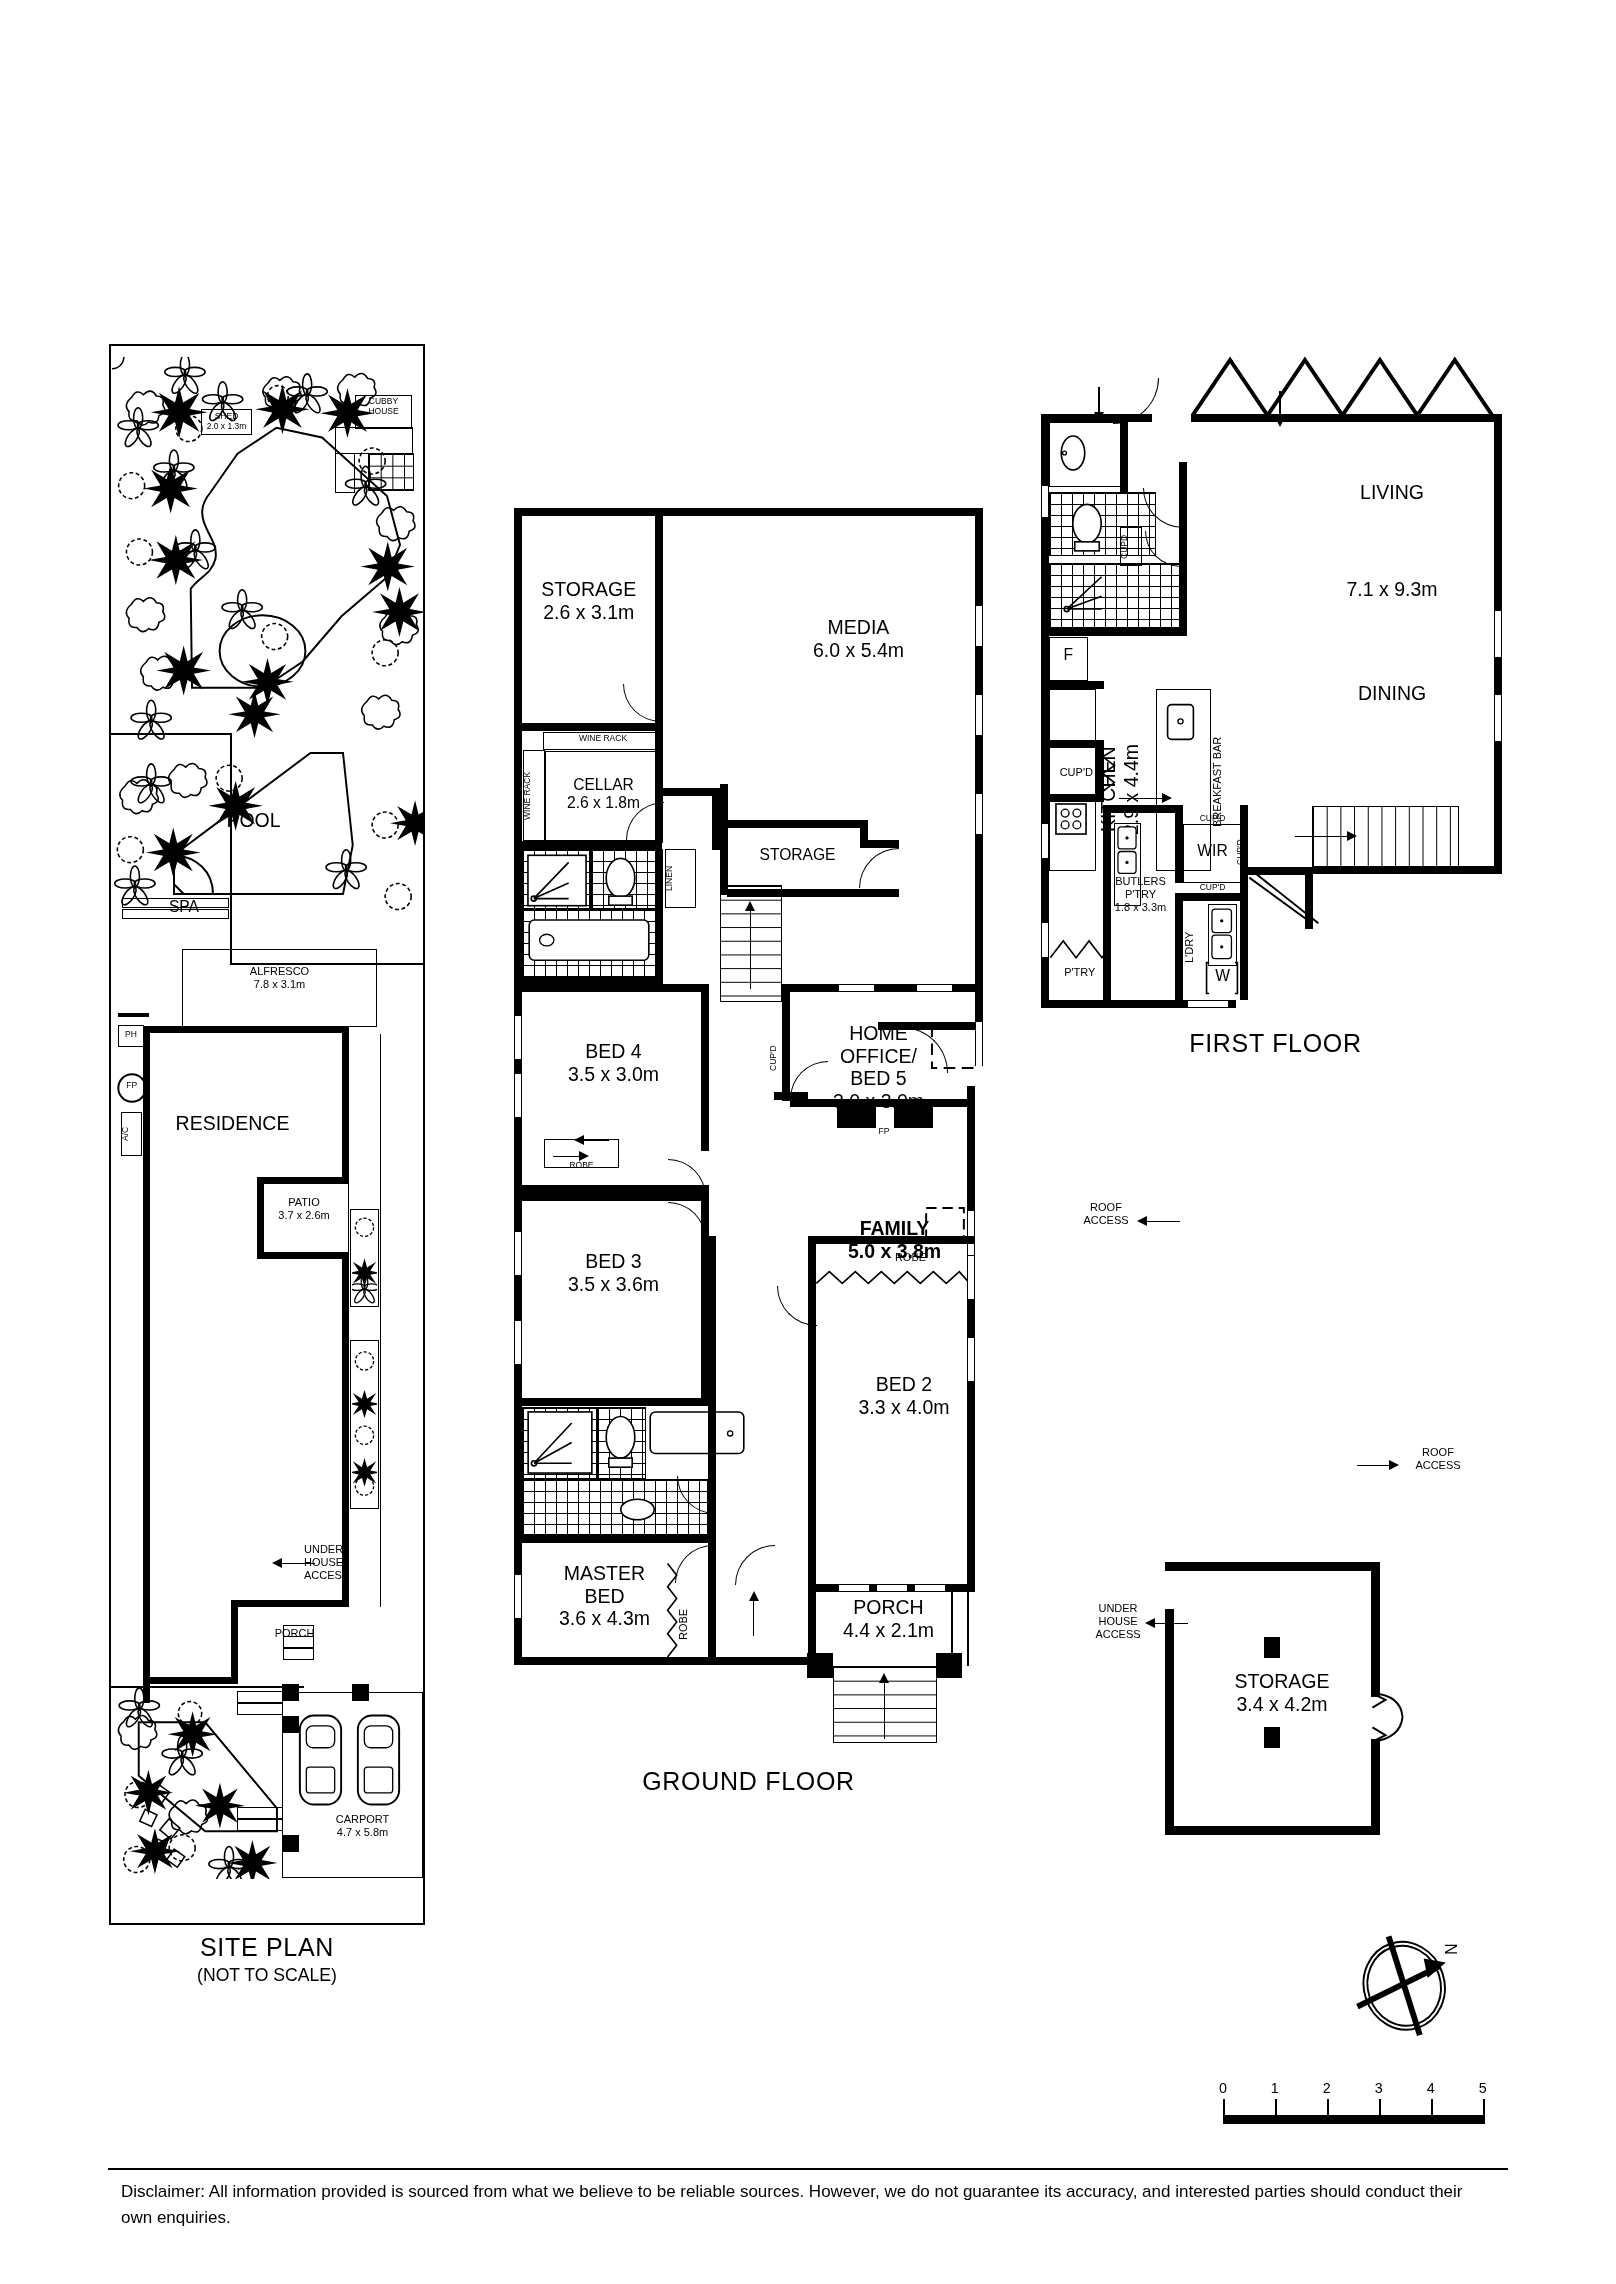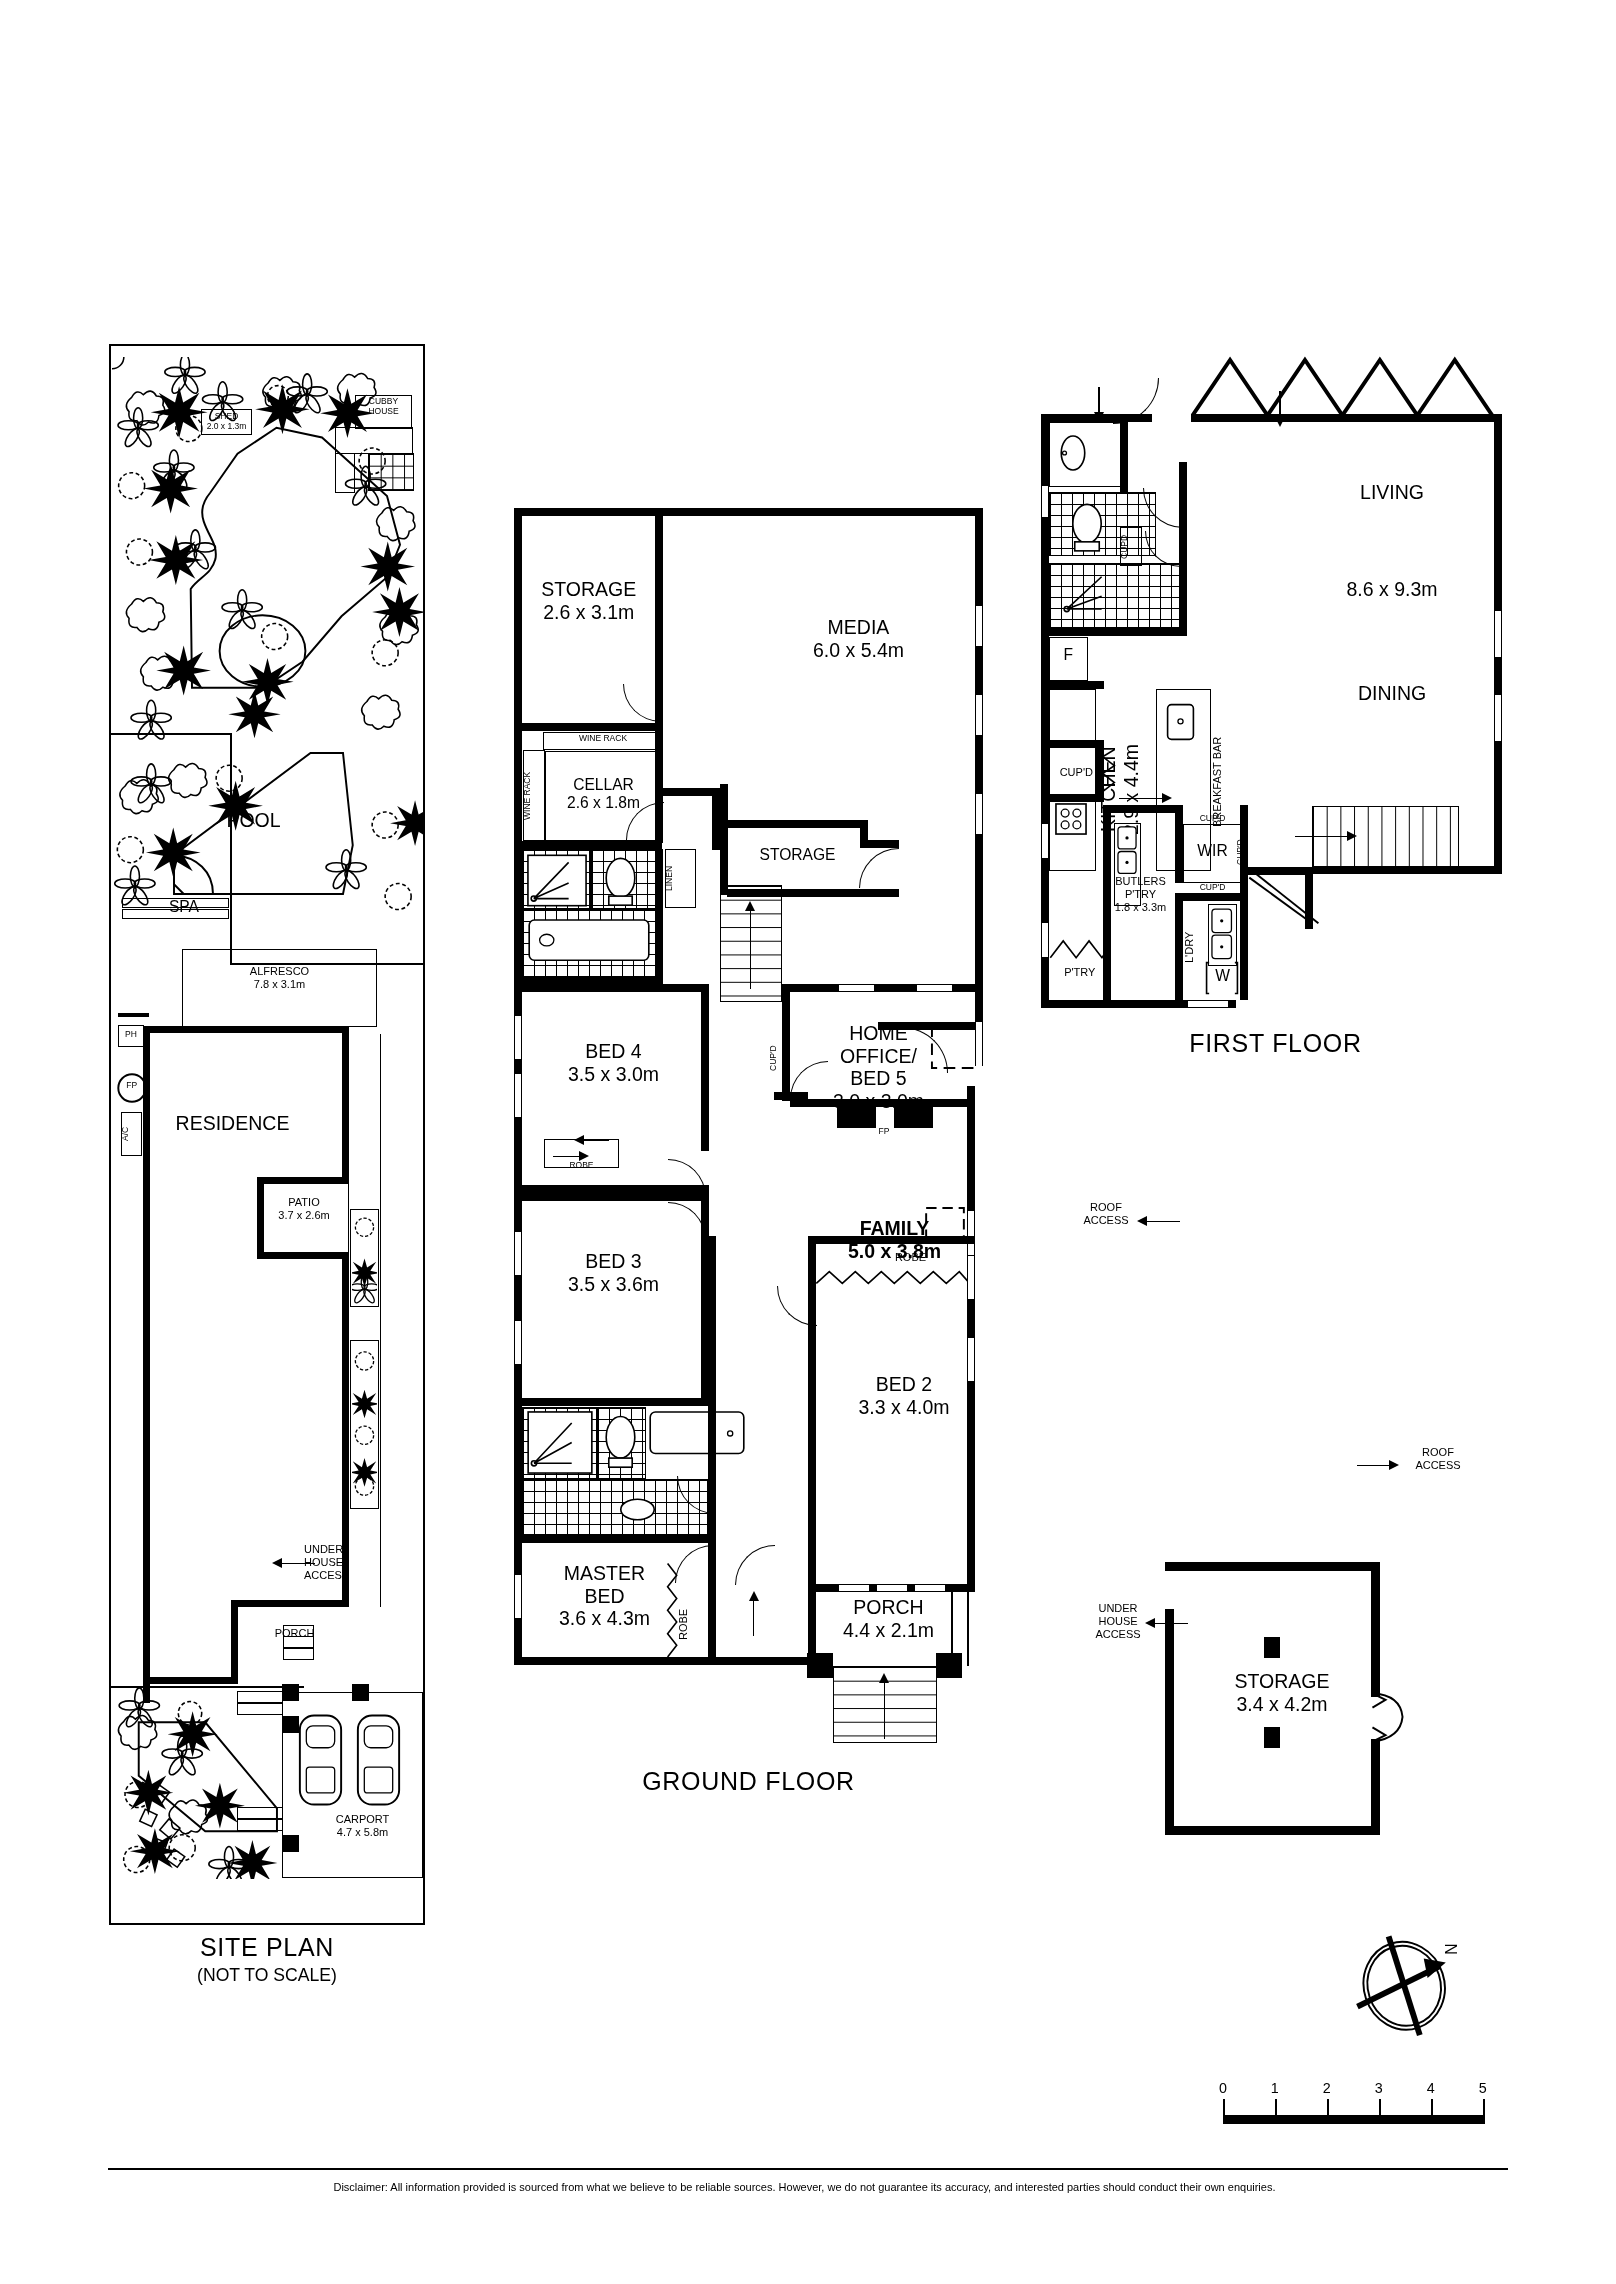--- a/index.html
+++ b/index.html
@@ -88,21 +88,21 @@
 
   
   .compass { position: absolute; }
   .scalebar { position: absolute; }
   .scale-body { position: absolute; background: #000; }
   .scale-tick { position: absolute; background: #000; width: 2px; }
   .scale-num { position: absolute; font-size: 14.3px; text-align: center; }
 
   
   .rule { position: absolute; background: #000; height: 2px; }
-  .disclaimer { position: absolute; font-size: 11px; line-height: 1.55; text-align: center; }
+  .disclaimer { position: absolute; font-size: 17px; line-height: 1.55; }
 </style>
 </head>
 <body>
 
 <div class="page">
 
   <div class="brand">
   </div>
 
   <div class="plan" style="left:109px; top:344px; width:316px; height:1581px;">
@@ -700,21 +700,21 @@
 2.9 x 4.4m</div>
 
     <div class="thin" style="left:115px; top:306px; width:55px; height:182px;"></div>
     <svg class="veg" style="left:124px; top:319px; width:31px; height:40px;" viewBox="0 0 48 62">
       <rect x="4" y="4" width="40" height="54" rx="6" fill="#fff" stroke="#000" stroke-width="2.5"></rect>
       <circle cx="24" cy="30" r="4" fill="none" stroke="#000" stroke-width="2"></circle>
     </svg>
     <div class="lbl sm vert" style="left:170px; top:314px; width:26px; height:169px;">BREAKFAST BAR</div>
 
     <div class="lbl big" style="left:273px; top:98px; width:156px;">LIVING</div>
-    <div class="lbl big" style="left:273px; top:195px; width:156px;">8.6 x 9.3m</div>
+    <div class="lbl big" style="left:273px; top:195px; width:156px;">7.1 x 9.3m</div>
     <div class="lbl big" style="left:273px; top:299px; width:156px;">DINING</div>
     <div class="winv" style="left:453px; top:228px; width:7.8px; height:46px;"></div>
     <div class="winv" style="left:453px; top:312px; width:7.8px; height:46px;"></div>
 
     <div class="wall" style="left:7.8px; top:366px; width:0; height:0;"></div>
     <div class="lbl sm" style="left:7.8px; top:383px; width:55px;">CUP'D</div>
     <svg class="veg" style="left:59px; top:371px; width:17px; height:39px;" viewBox="0 0 26 60">
       <path d="M4 4 L22 18 L4 30 L22 44 L4 58" fill="none" stroke="#000" stroke-width="2.5"></path>
     </svg>
     <div class="wall" style="left:7.8px; top:411px; width:55px; height:7.8px;"></div>

